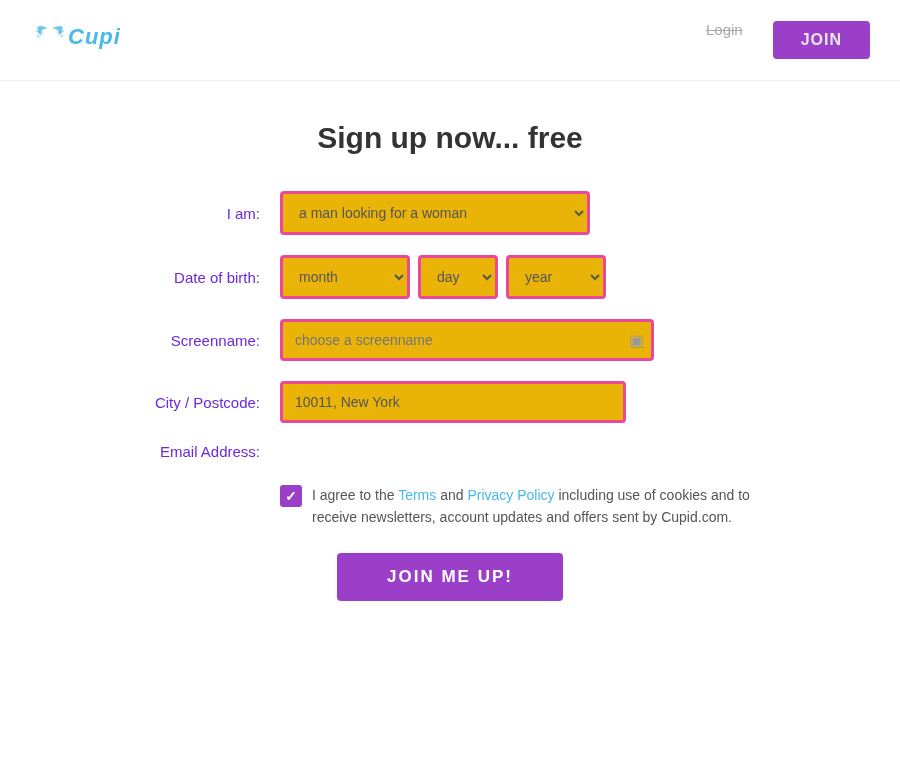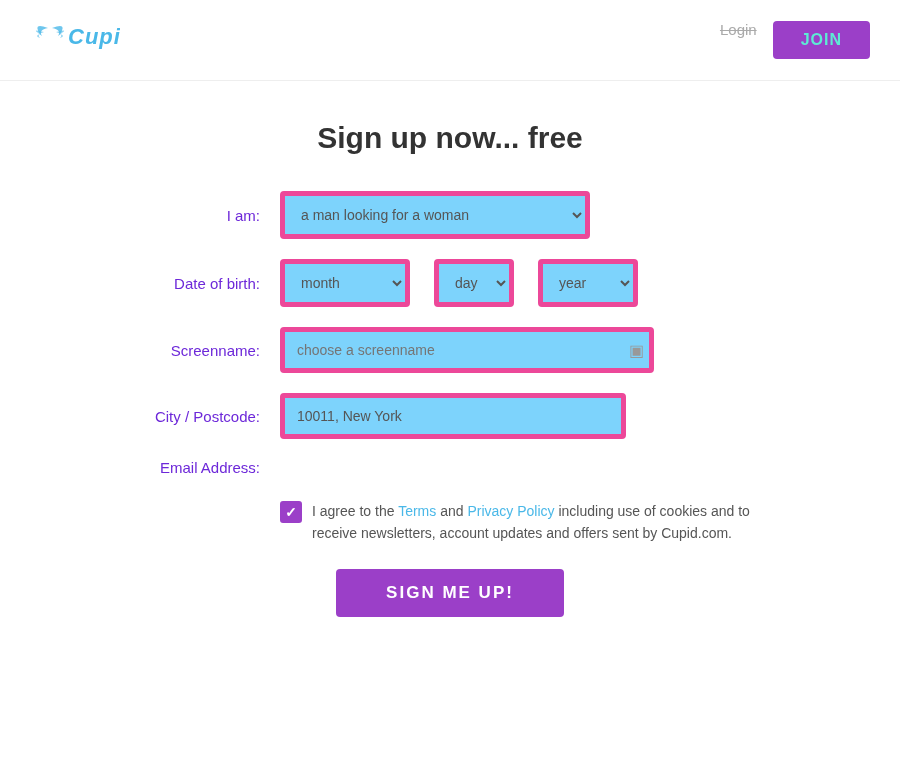--- a/index.html
+++ b/index.html
@@ -29,28 +29,29 @@
       gap: 16px;
     }
     .login-link {
       color: #aaa;
       text-decoration: line-through;
       font-size: 15px;
       cursor: pointer;
     }
     .join-btn {
       background: #9b3fc8;
-      color: #5eead4;
+      color: #e5e5e5;
       border: none;
       padding: 10px 28px;
       font-size: 16px;
       font-weight: bold;
       letter-spacing: 1px;
       border-radius: 4px;
       cursor: pointer;
+      margin-left: 14px;
     }
     main {
       max-width: 700px;
       margin: 0 auto;
       padding: 40px 20px 40px;
     }
     .page-title {
       text-align: center;
       font-size: 30px;
       font-weight: bold;
@@ -70,35 +71,35 @@
       text-align: right;
       padding-right: 20px;
       font-size: 15px;
       color: #6d28d9;
       flex-shrink: 0;
     }
     .form-field {
       flex: 1;
     }
     select, input[type="text"], input[type="email"] {
-      border: 5px solid #ec4899;
+      border: 3px solid #ec4899;
       border-radius: 4px;
       padding: 10px 12px;
       font-size: 14px;
       color: #555;
-      background: #7dd3fc;
+      background: #eab308;
       outline: none;
     }
     .select-iam {
       width: 310px;
       appearance: auto;
     }
     .dob-group {
       display: flex;
-      gap: 24px;
+      gap: 8px;
     }
     .select-month { width: 130px; }
     .select-day { width: 80px; }
     .select-year { width: 100px; }
     .input-screenname {
       width: 310px;
       position: relative;
     }
     .screenname-wrapper {
       position: relative;
@@ -279,16 +280,16 @@
   <div class="agree-row">
     <div class="agree-checkbox">
       <span class="checkmark">✓</span>
     </div>
     <div class="agree-text">
       I agree to the <a href="#">Terms</a> and <a href="#">Privacy Policy</a> including use of cookies and to receive newsletters, account updates and offers sent by Cupid.com.
     </div>
   </div>
 
   <div class="signup-btn-wrap">
-    <button class="signup-btn">SIGN ME UP!</button>
+    <button class="signup-btn">JOIN ME UP!</button>
   </div>
 
 </main>
 
 </body></html>

